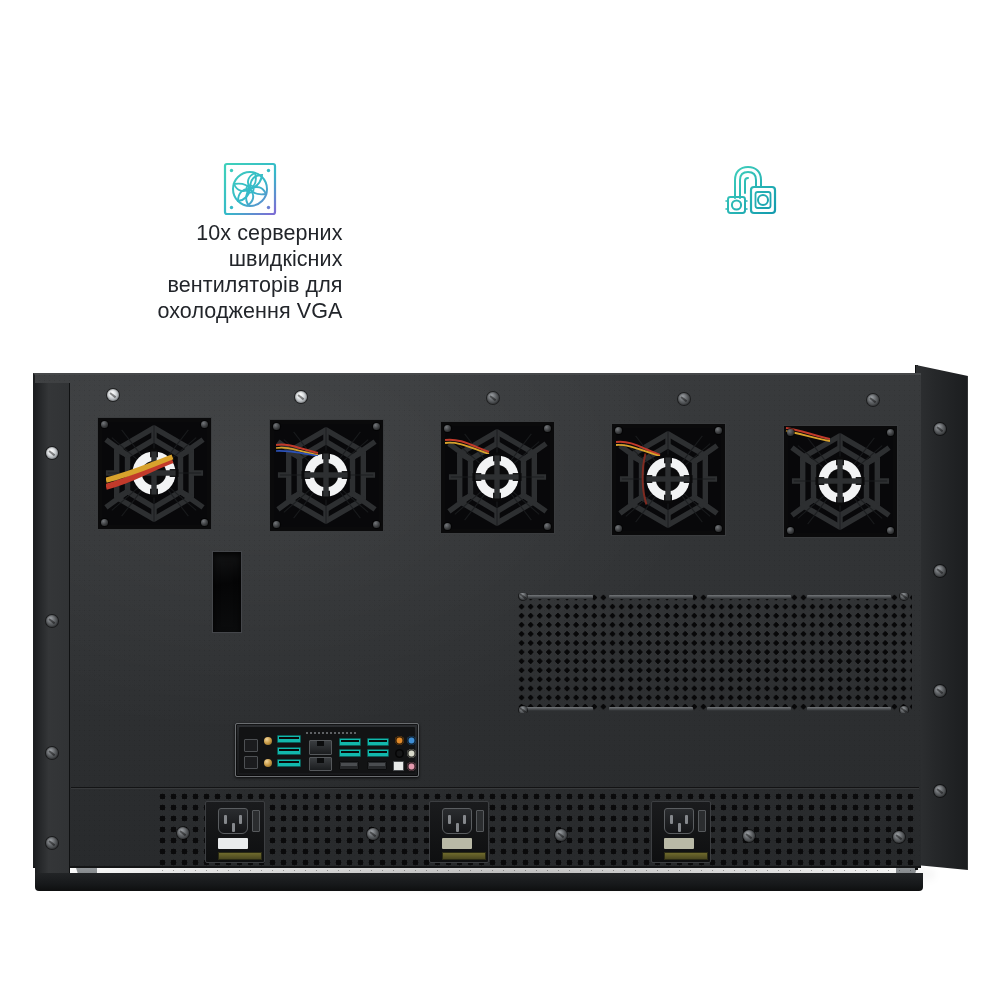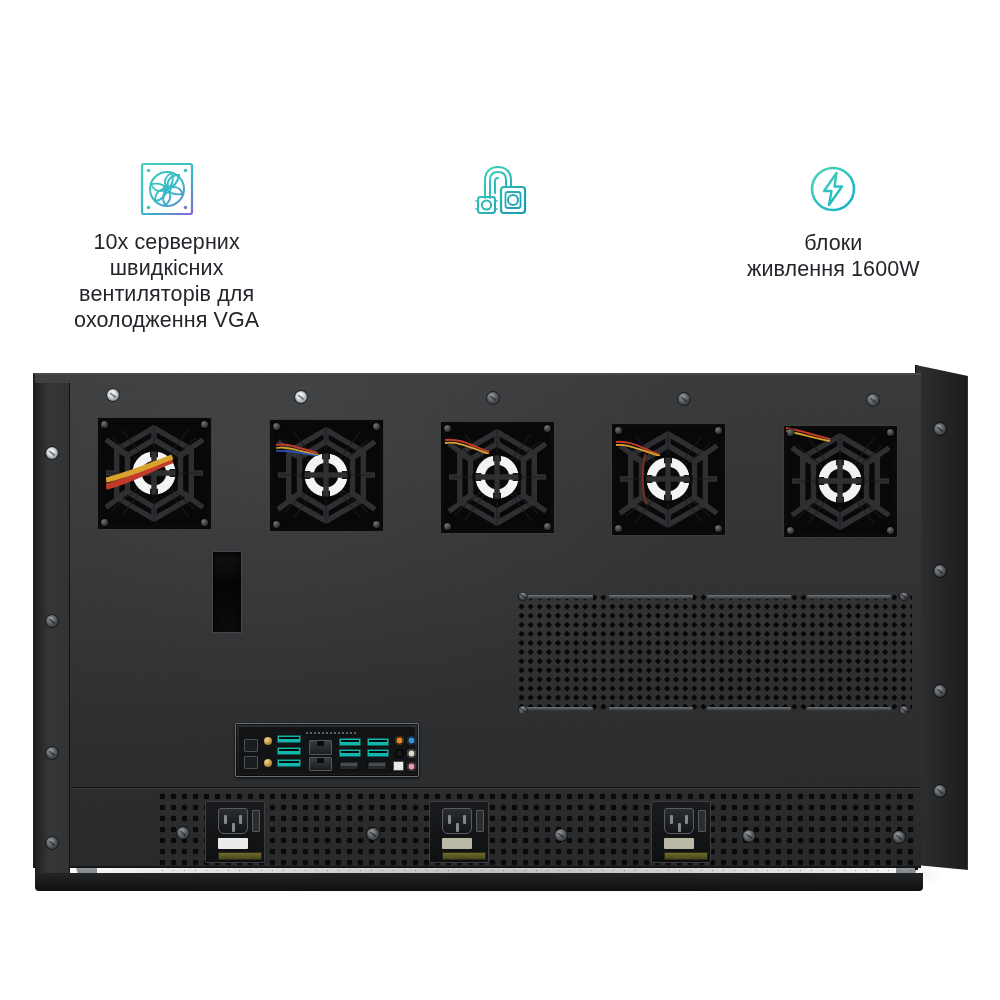--- a/index.html
+++ b/index.html
@@ -40,22 +40,22 @@
     width: 1000px; height: 175px;
     display: flex;
   }
   .feature {
     flex: 1 1 0;
     display: flex; flex-direction: column; align-items: center;
   }
   .feature-icon { height: 62px; display: flex; align-items: center; justify-content: center; }
   .feature-icon svg { display: block; }
   .feature-label {
-    margin-top: 10px;
-    text-align: center;
+    margin-top: 0;
+    text-align: right;
     font-family: "Liberation Sans", sans-serif;
     font-size: 21.5px;
     line-height: 26px;
     color: #22252a;
     letter-spacing: 0.1px;
     max-width: 275px;
     white-space: pre-line;
   }
 
   
@@ -317,36 +317,20 @@
           <circle cx="17.5" cy="45" r="4.6" stroke="url(#g2)" stroke-width="2"></circle>
           <path d="M9 41 L7 41 M9 49 L7 49 M26 41 L28 41 M26 49 L28 49" stroke="url(#g2)" stroke-width="1.6" stroke-linecap="round"></path>
 
           <rect x="32" y="27" width="24" height="26" rx="3" stroke="url(#g2)" stroke-width="2.2"></rect>
           <rect x="36.5" y="32" width="15" height="16" rx="2.2" stroke="url(#g2)" stroke-width="1.8"></rect>
           <circle cx="44" cy="40" r="5" stroke="url(#g2)" stroke-width="2"></circle>
         </svg>
       </div>
     </div>
 
-    <div class="feature">
-      <div class="feature-icon">
-        <svg width="56" height="56" viewBox="0 0 56 56" fill="none">
-          <defs>
-            <linearGradient id="g3" x1="8" y1="6" x2="48" y2="50" gradientUnits="userSpaceOnUse">
-              <stop offset="0" stop-color="#4fd6b6"></stop>
-                <stop offset="1" stop-color="#12aeca"></stop>
-            </linearGradient>
-          </defs>
-          <circle cx="28" cy="28" r="21" stroke="url(#g3)" stroke-width="2.6"></circle>
-          <path d="M31.5 12 L19 30 L26.5 30 L24 44 L37 25.5 L29.5 25.5 Z" stroke="url(#g3)" stroke-width="2.4" stroke-linejoin="round" fill="none"></path>
-        </svg>
-      </div>
-      <div class="feature-label">блоки
-живлення 1600W</div>
-    </div>
   </div>
 
   <div class="product">
 
     <div class="case-shadow"></div>
 
     <div class="case">
 
       <div class="foot left" style="left:38px;"></div>
       <div class="foot right" style="right:46px;"></div>

